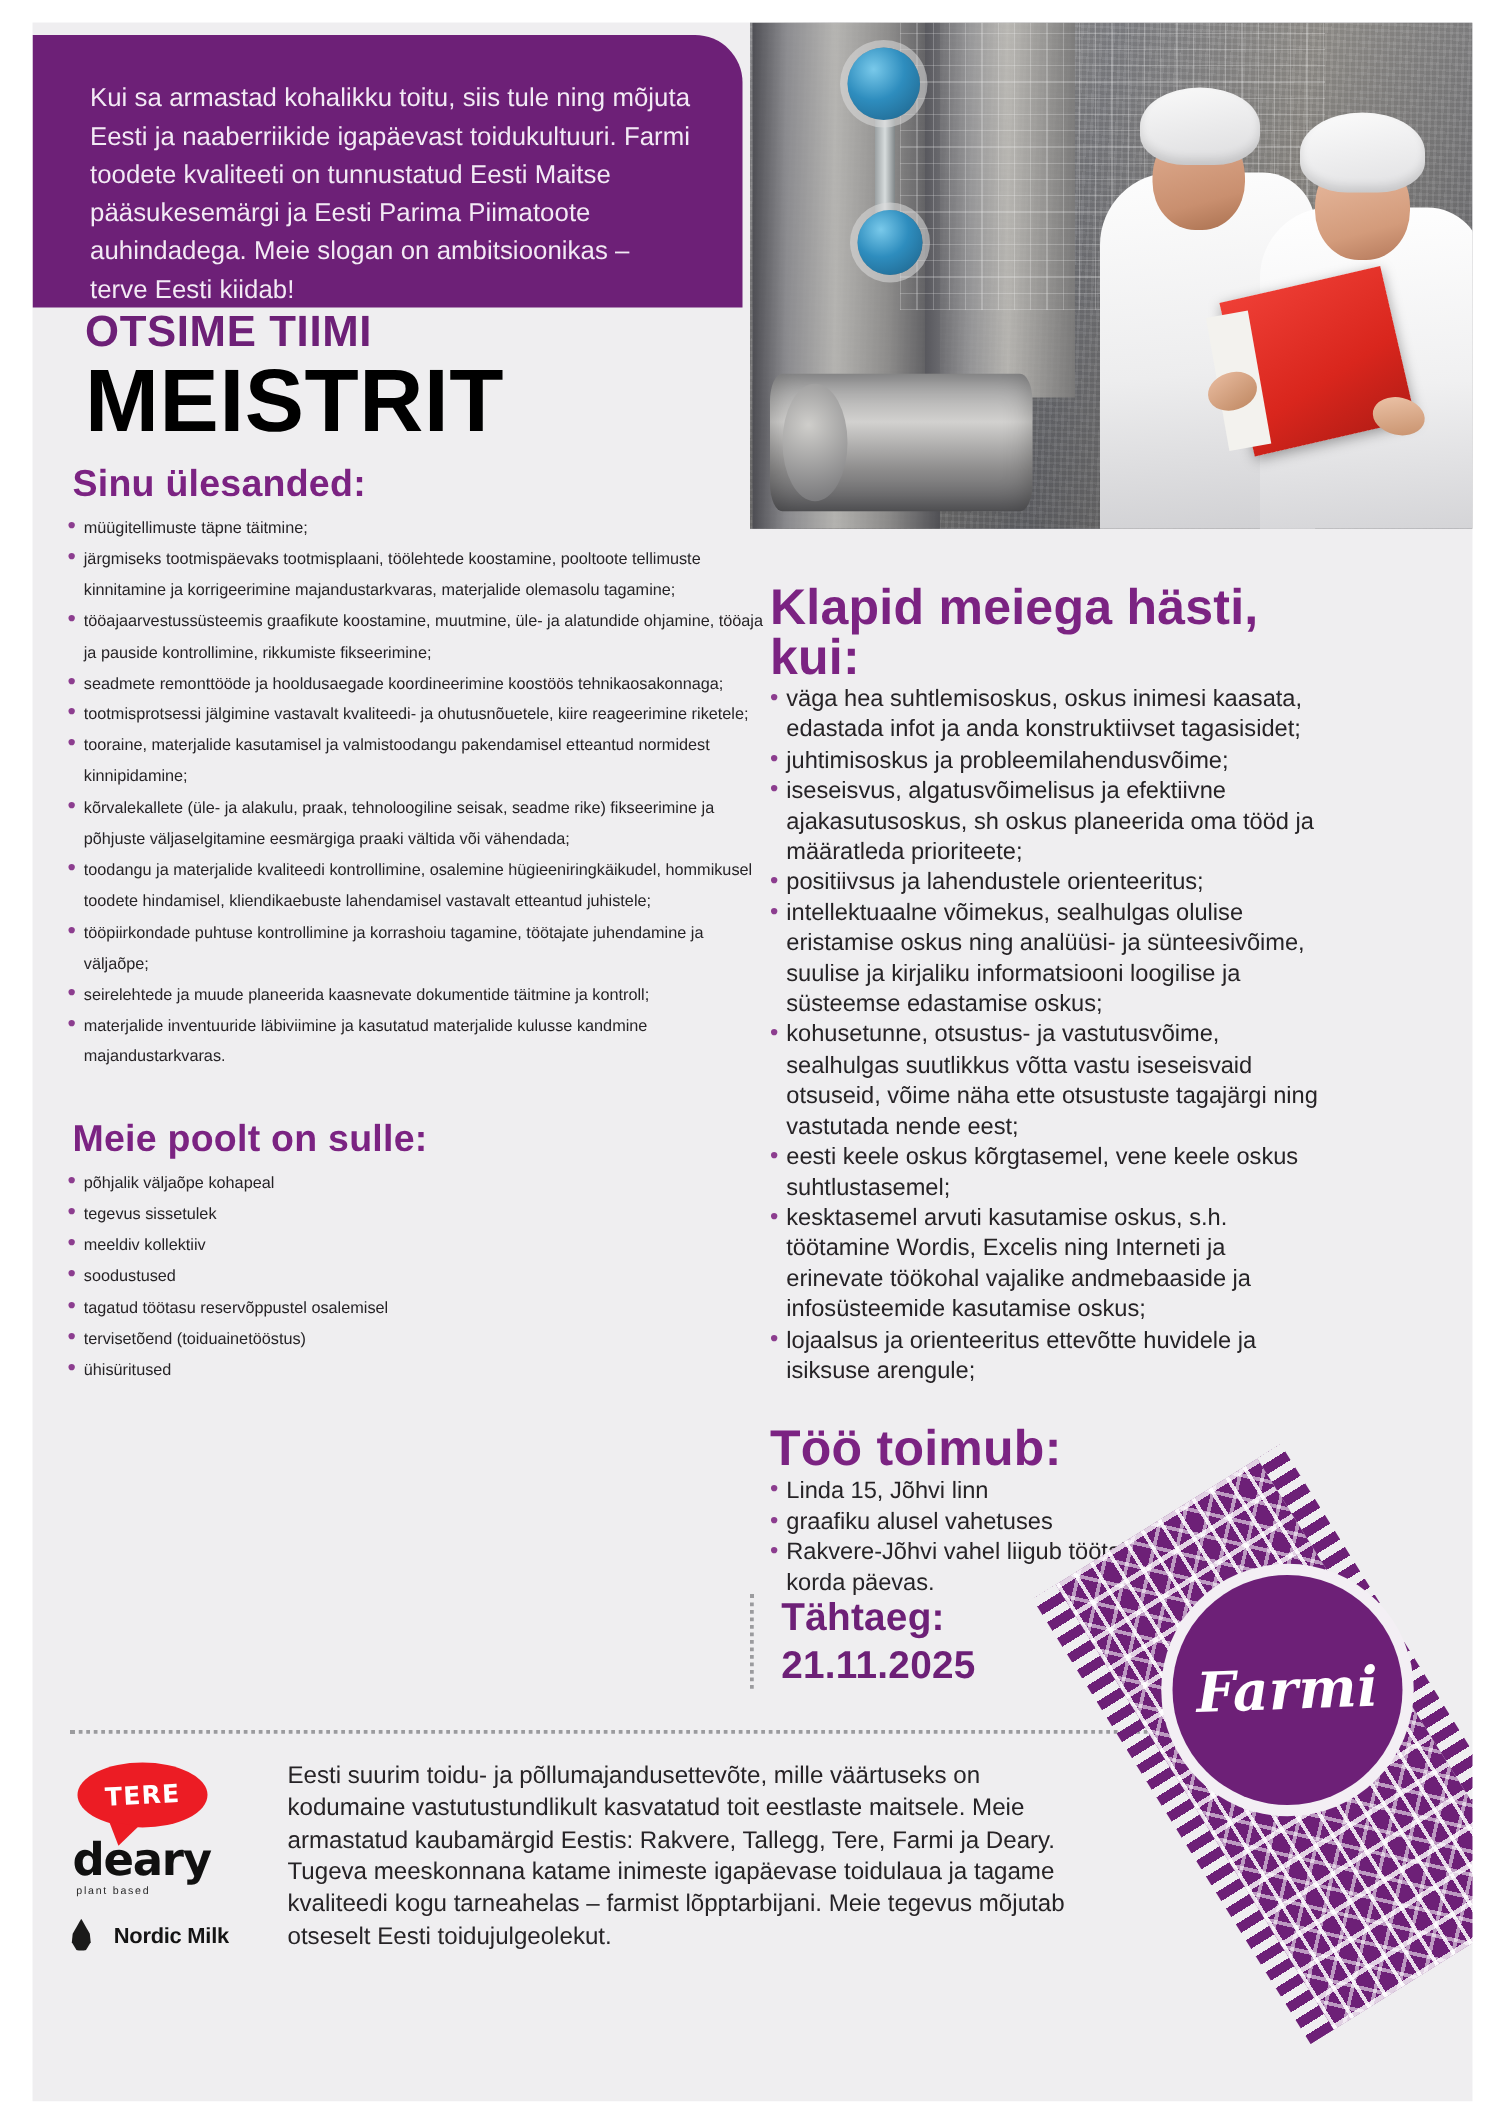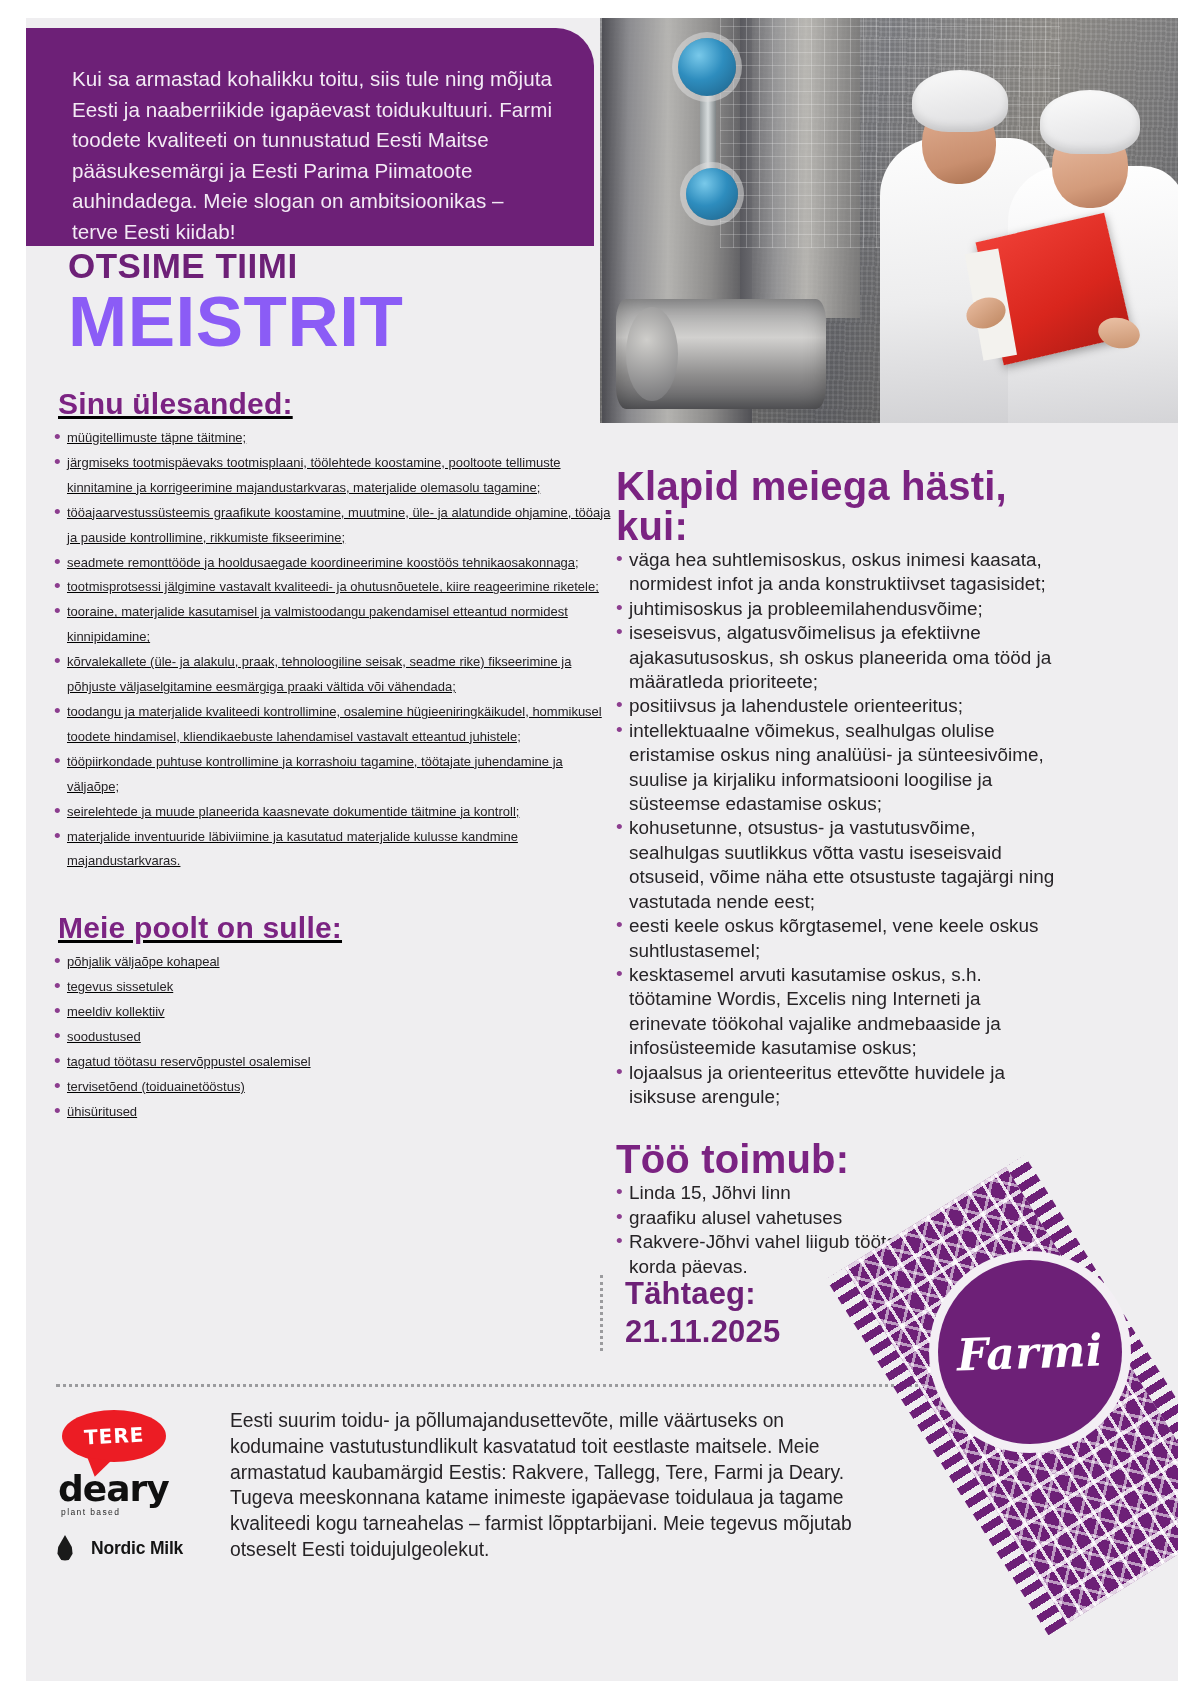--- a/index.html
+++ b/index.html
@@ -156,40 +156,39 @@
   .kicker {
     font-size: 35px;
     font-weight: bold;
     color: #6d2077;
     letter-spacing: .5px;
     line-height: 40px;
   }
   .job-title {
     font-size: 71px;
     font-weight: bold;
-    color: #8b5cf6;
+    color: #000000;
     letter-spacing: .5px;
     line-height: 76px;
     margin-top: -2px;
   }
 
   h2.section {
     color: #7b2382;
     font-weight: bold;
     letter-spacing: .2px;
   }
 
   
   .col-left {
     position: absolute;
-    top: 384px;
+    top: 368px;
     left: 52px;
     width: 562px;
     z-index: 12;
-    text-decoration: underline;
   }
   .col-right {
     position: absolute;
     top: 466px;
     left: 614px;
     width: 448px;
     z-index: 12;
   }
 
   .col-left h2.section { font-size: 30px; line-height: 40px; padding-left: 6px; }
@@ -433,21 +432,21 @@
         <li>soodustused</li>
         <li>tagatud töötasu reservõppustel osalemisel</li>
         <li>tervisetõend (toiduainetööstus)</li>
         <li>ühisüritused</li>
       </ul>
   </div>
 
   <div class="col-right">
     <h2 class="section">Klapid meiega hästi, kui:</h2>
     <ul class="bullets req-list">
-        <li>väga hea suhtlemisoskus, oskus inimesi kaasata, normidest infot ja anda konstruktiivset tagasisidet;</li>
+        <li>väga hea suhtlemisoskus, oskus inimesi kaasata, edastada infot ja anda konstruktiivset tagasisidet;</li>
         <li>juhtimisoskus ja probleemilahendusvõime;</li>
         <li>iseseisvus, algatusvõimelisus ja efektiivne ajakasutusoskus, sh oskus planeerida oma tööd ja määratleda prioriteete;</li>
         <li>positiivsus ja lahendustele orienteeritus;</li>
         <li>intellektuaalne võimekus, sealhulgas olulise eristamise oskus ning analüüsi- ja sünteesivõime, suulise ja kirjaliku informatsiooni loogilise ja süsteemse edastamise oskus;</li>
         <li>kohusetunne, otsustus- ja vastutusvõime, sealhulgas suutlikkus võtta vastu iseseisvaid otsuseid, võime näha ette otsustuste tagajärgi ning vastutada nende eest;</li>
         <li>eesti keele oskus kõrgtasemel, vene keele oskus suhtlustasemel;</li>
         <li>kesktasemel arvuti kasutamise oskus, s.h. töötamine Wordis, Excelis ning Interneti ja erinevate töökohal vajalike andmebaaside ja infosüsteemide kasutamise oskus;</li>
         <li>lojaalsus ja orienteeritus ettevõtte huvidele ja isiksuse arengule;</li>
       </ul>
 

